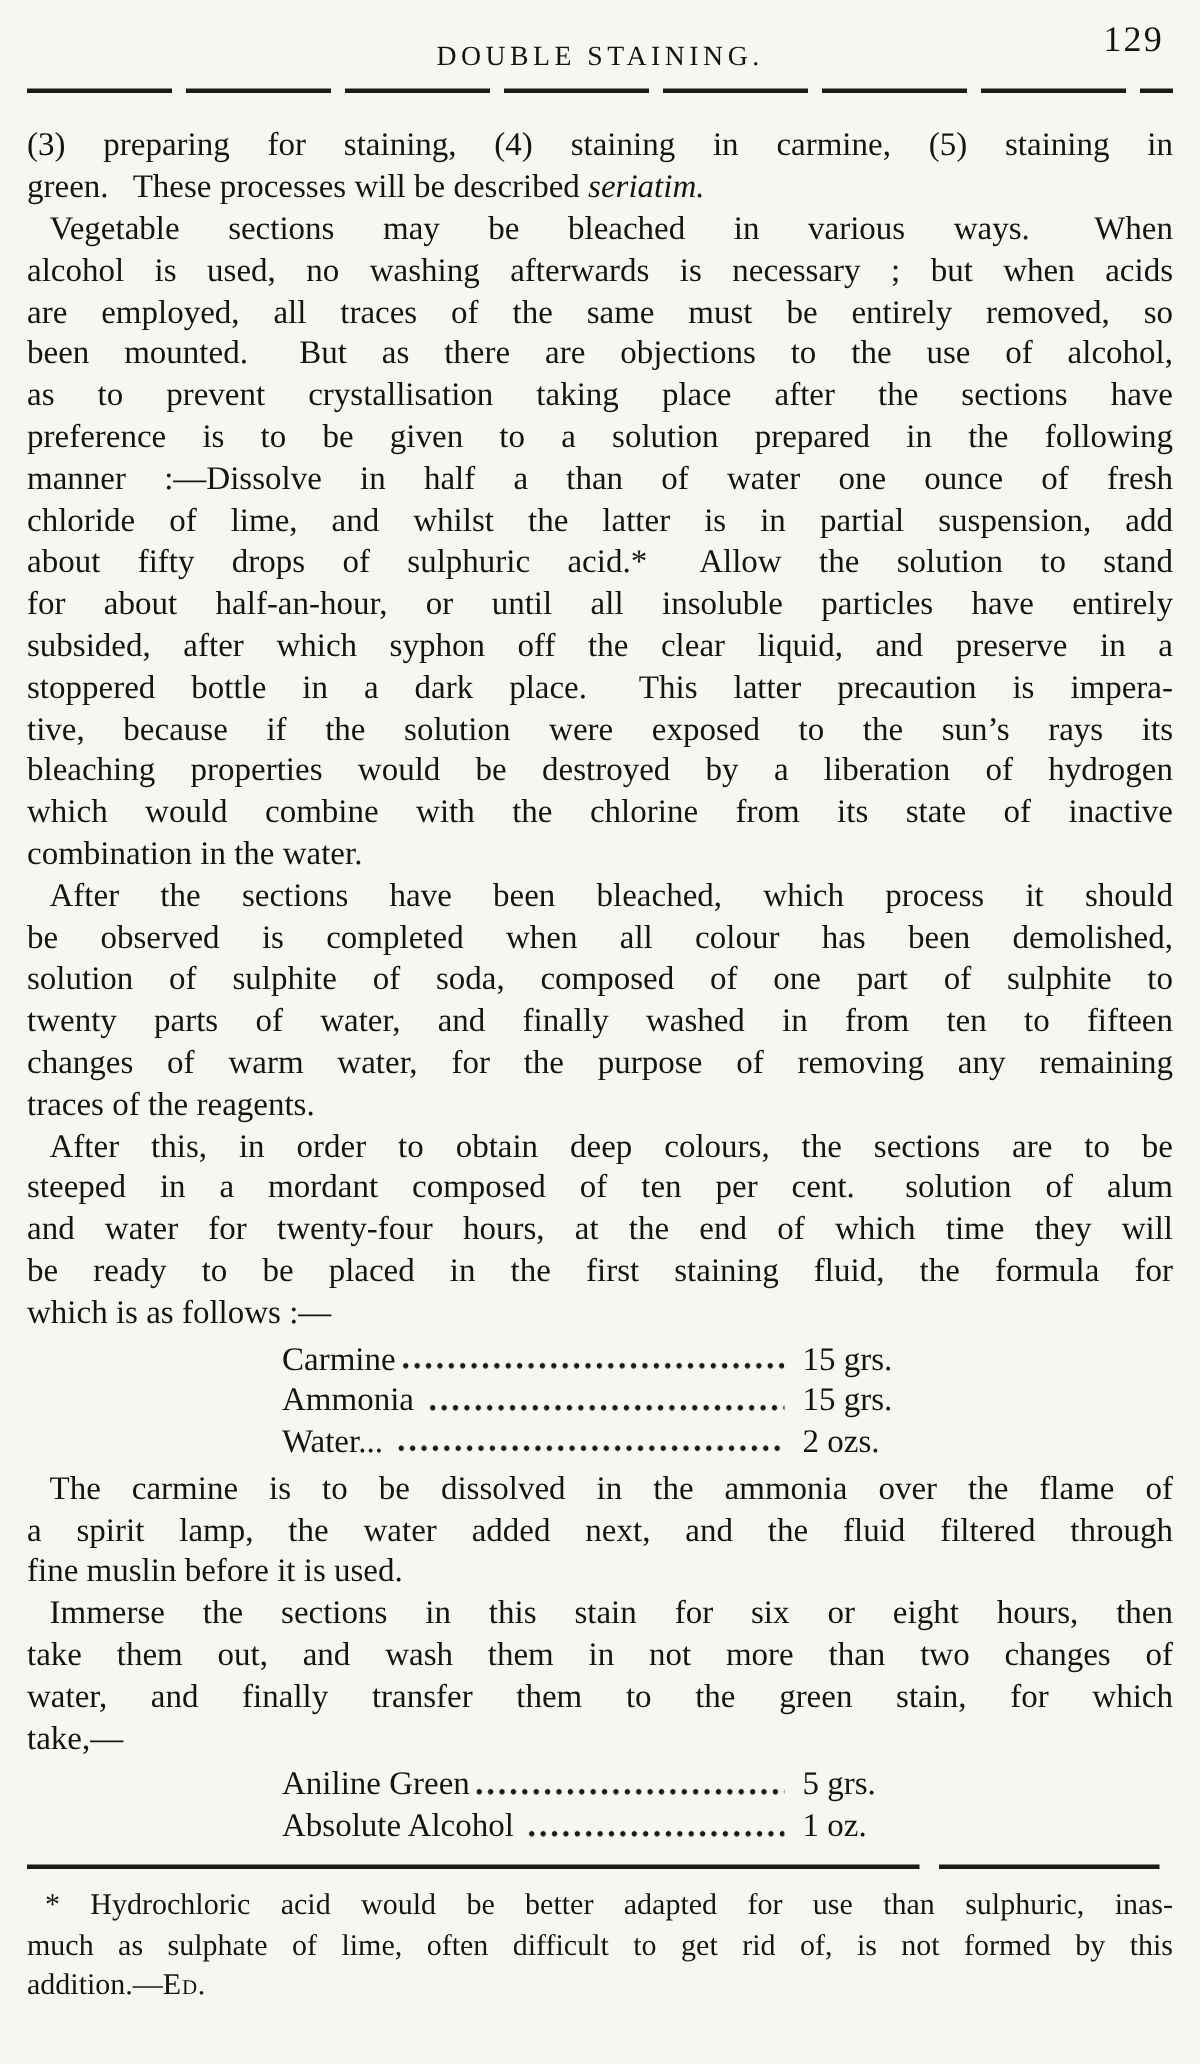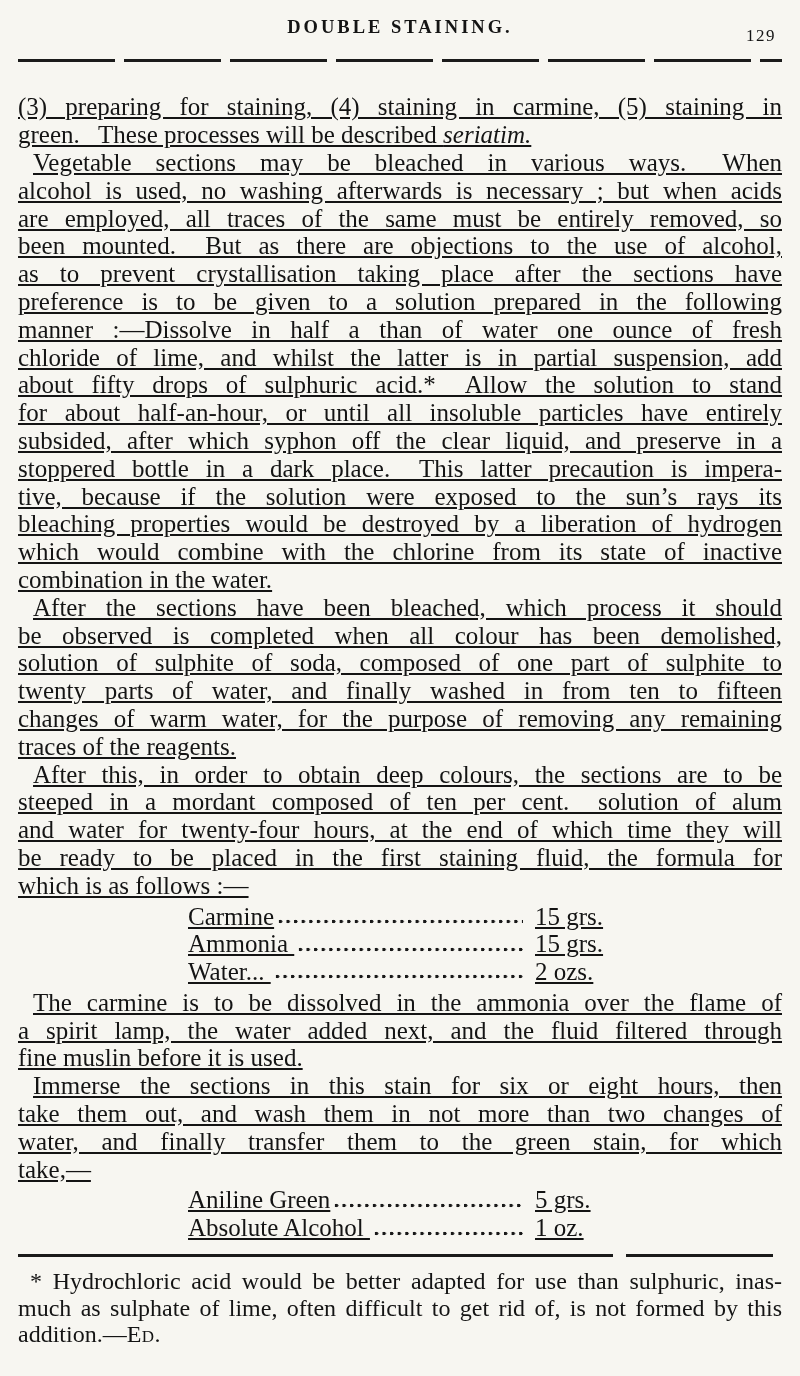--- a/index.html
+++ b/index.html
@@ -4,52 +4,52 @@
 <style>
   html,body { margin:0; padding:0; background:#e9e7e2; }
   .page {
     width:800px; height:1376px; margin:0 auto; box-sizing:border-box;
     background:#f7f6f1; color:#141414;
     font-family:"Liberation Serif", serif;
     padding:14px 18px 0 18px; position:relative; overflow:hidden;
   }
   .header { position:relative; height:32px; }
   .running-title {
-    position:absolute; left:50%; top:3px; transform:translateX(-50%);
-    font-size:18.5px; font-weight:700; letter-spacing:3px; white-space:nowrap;
+    position:absolute; left:50%; top:14px; transform:translateX(-50%);
+    font-size:18.5px; font-weight:400; letter-spacing:3px; white-space:nowrap;
   }
   .page-number {
-    position:absolute; right:6px; top:12px;
-    font-size:17px; letter-spacing:1.5px;
+    position:absolute; right:6px; top:0;
+    font-size:24px; letter-spacing:1.5px;
   }
   .header-rule {
     margin-top:13px; height:3.4px;
     background:repeating-linear-gradient(90deg,#1b1b1b 0 97px,rgba(27,27,27,0) 97px 106px);
   }
-  .body { margin-top:31px; font-size:25px; line-height:27.8px;text-decoration:underline; }
+  .body { margin-top:20px; font-size:22px; line-height:27.8px; }
   .jline { text-align:justify; text-align-last:justify; -moz-text-align-last:justify; }
   .lline { text-align:left; }
   .indent { text-indent:15px; }
   .italic { font-style:italic; }
   .smallcaps { font-variant:small-caps; letter-spacing:0.5px; }
   .formula { margin:3px 0 3px 170px; width:424px; }
   .frow { display:flex; align-items:baseline; }
   .flabel { white-space:pre; }
   .leader {
     flex:1 1 auto; height:9px; align-self:flex-end; margin:0 3px 4.5px 3px;
     background-image:radial-gradient(circle at 3.5px 4.5px,#181818 1.55px,transparent 2.05px);
     background-size:7.6px 9px; background-repeat:repeat-x;
   }
   .fvalue { width:86px; box-sizing:border-box; padding-left:9px; white-space:nowrap; }
   .footnote-rule { margin-top:12px; display:flex; }
   .footnote-rule .seg { height:3.2px; background:#1a1a1a; }
   .footnote-rule .seg1 { width:595px; }
   .footnote-rule .gap { width:13px; }
   .footnote-rule .seg2 { width:147px; }
-  .footnote { margin-top:11px; font-size:24px; line-height:26.6px; }
+  .footnote { margin-top:11px; font-size:20px; line-height:26.6px; }
   .fn-first { text-indent:12px; }
 </style>
 </head>
 <body>
 
 <div class="page">
 
   <header class="header">
     <div class="running-title">DOUBLE STAINING.</div>
     <div class="page-number">129</div>

